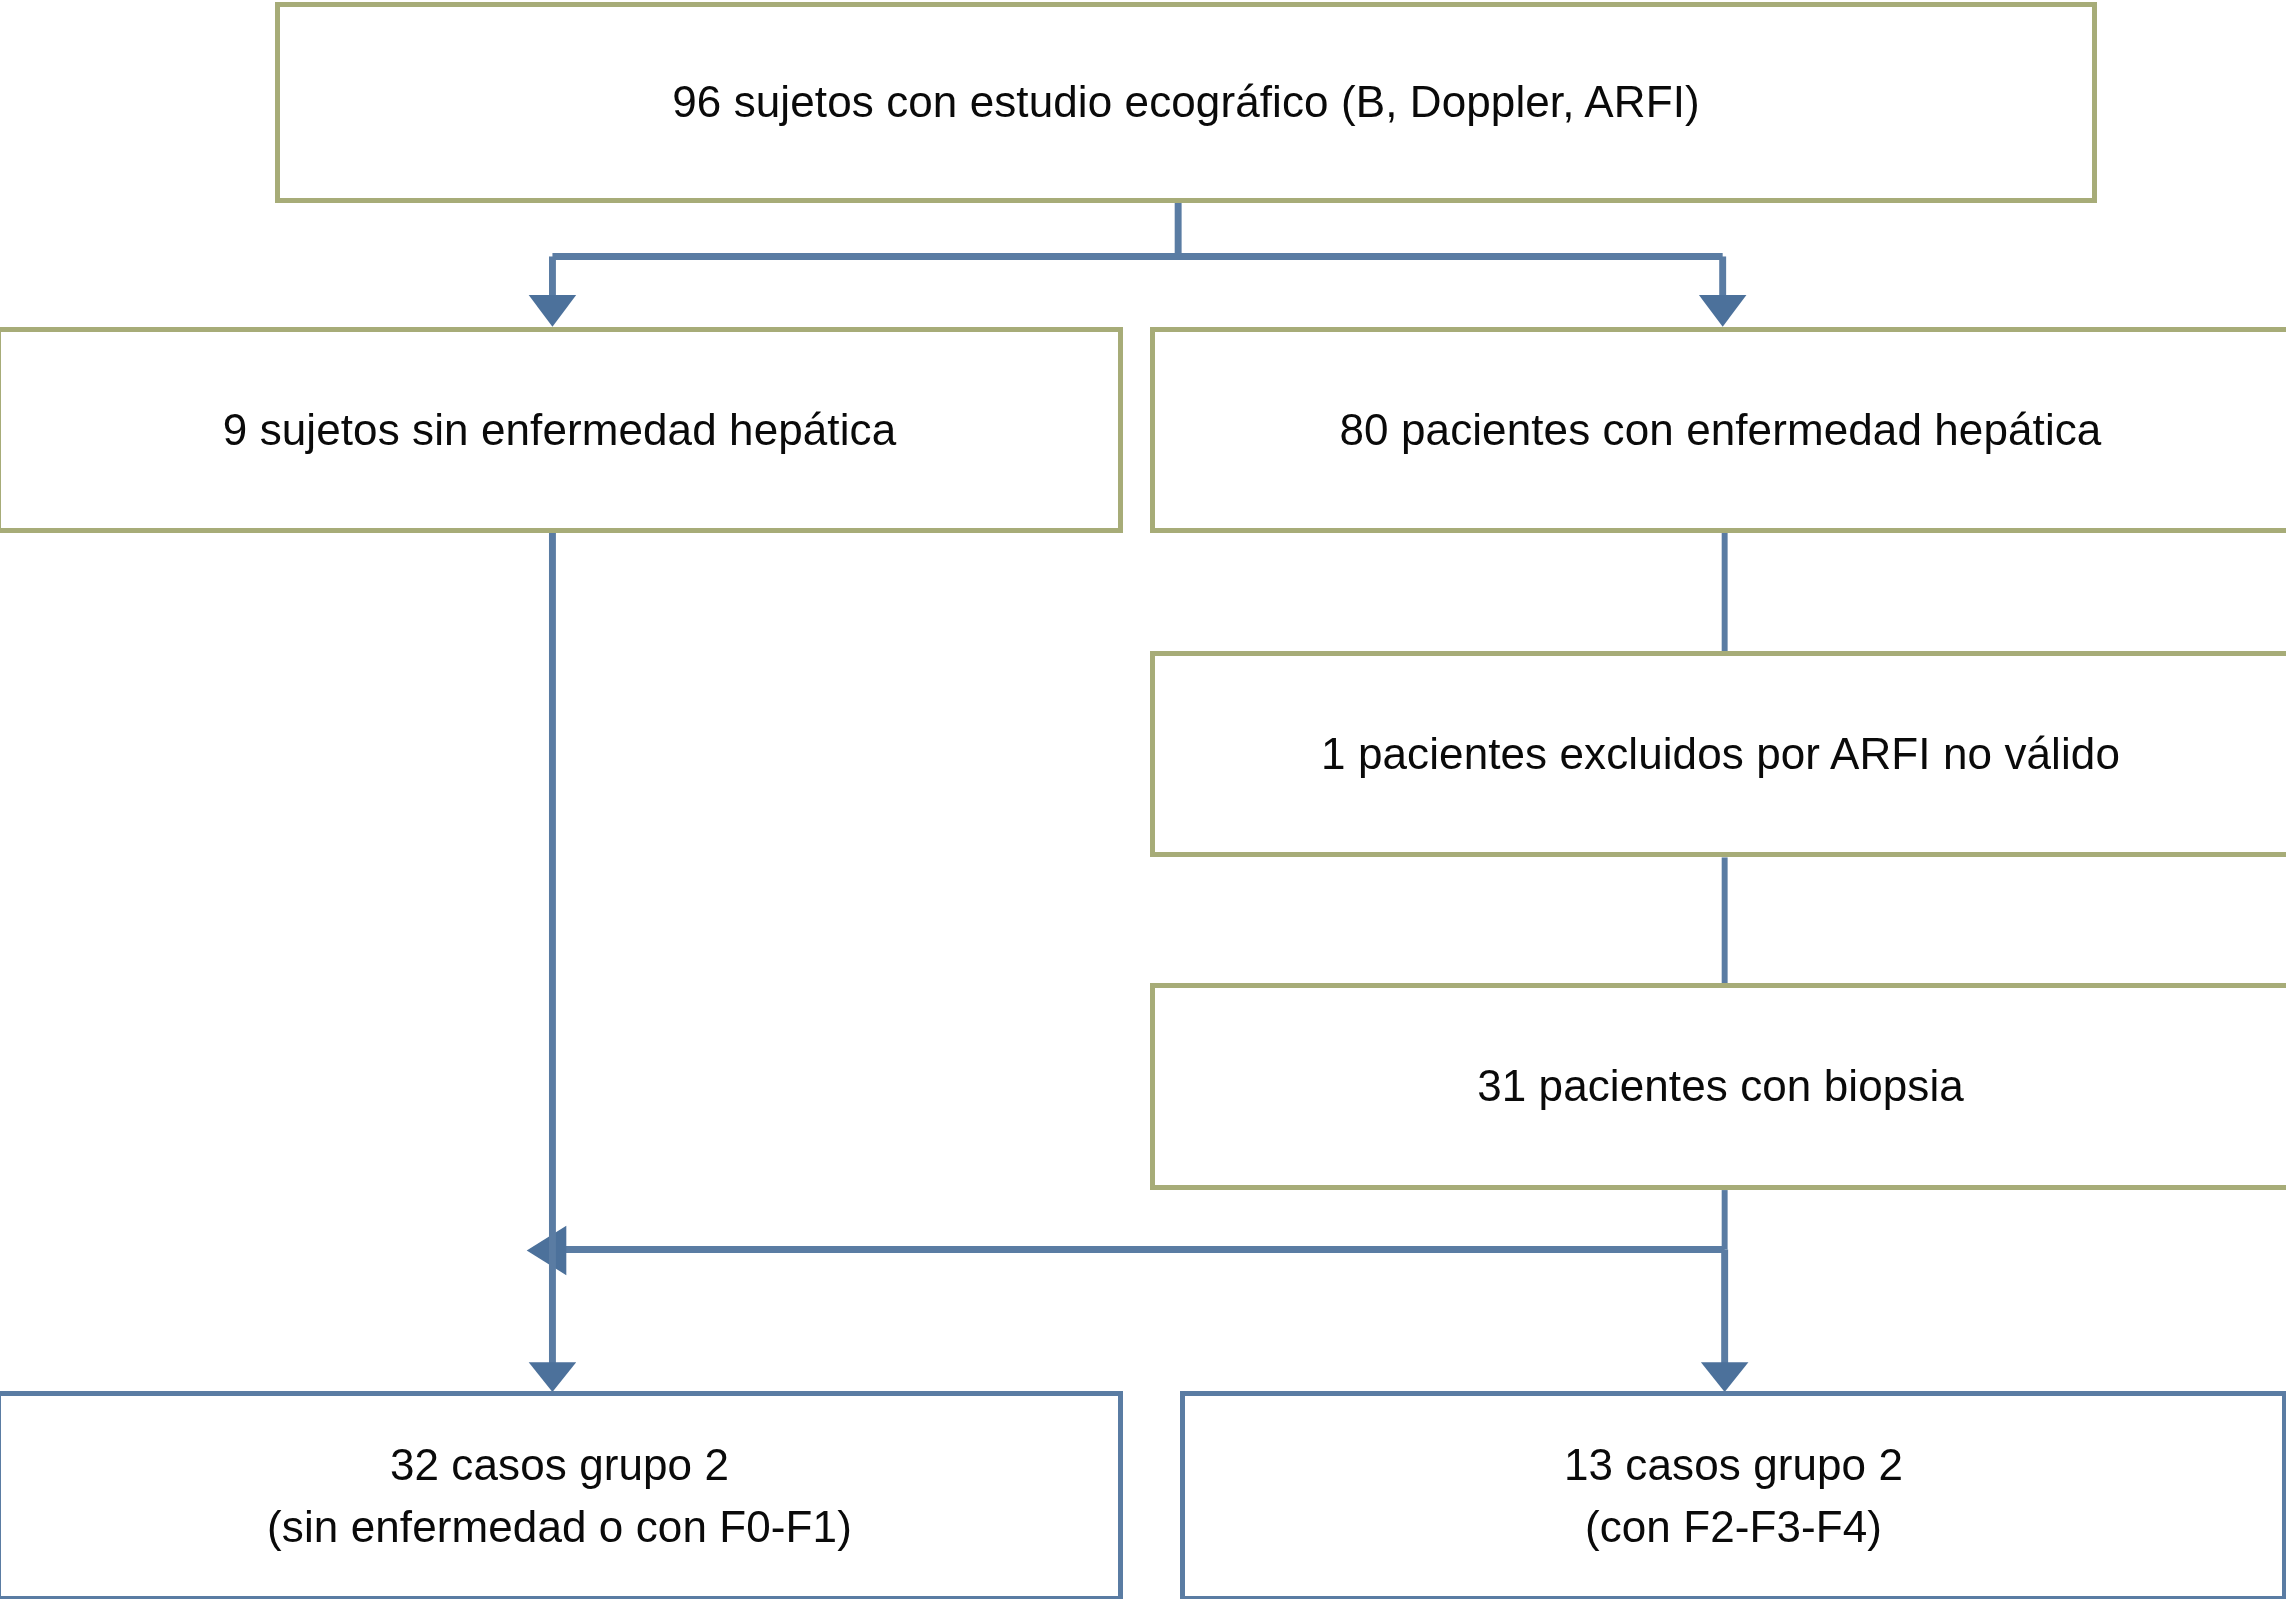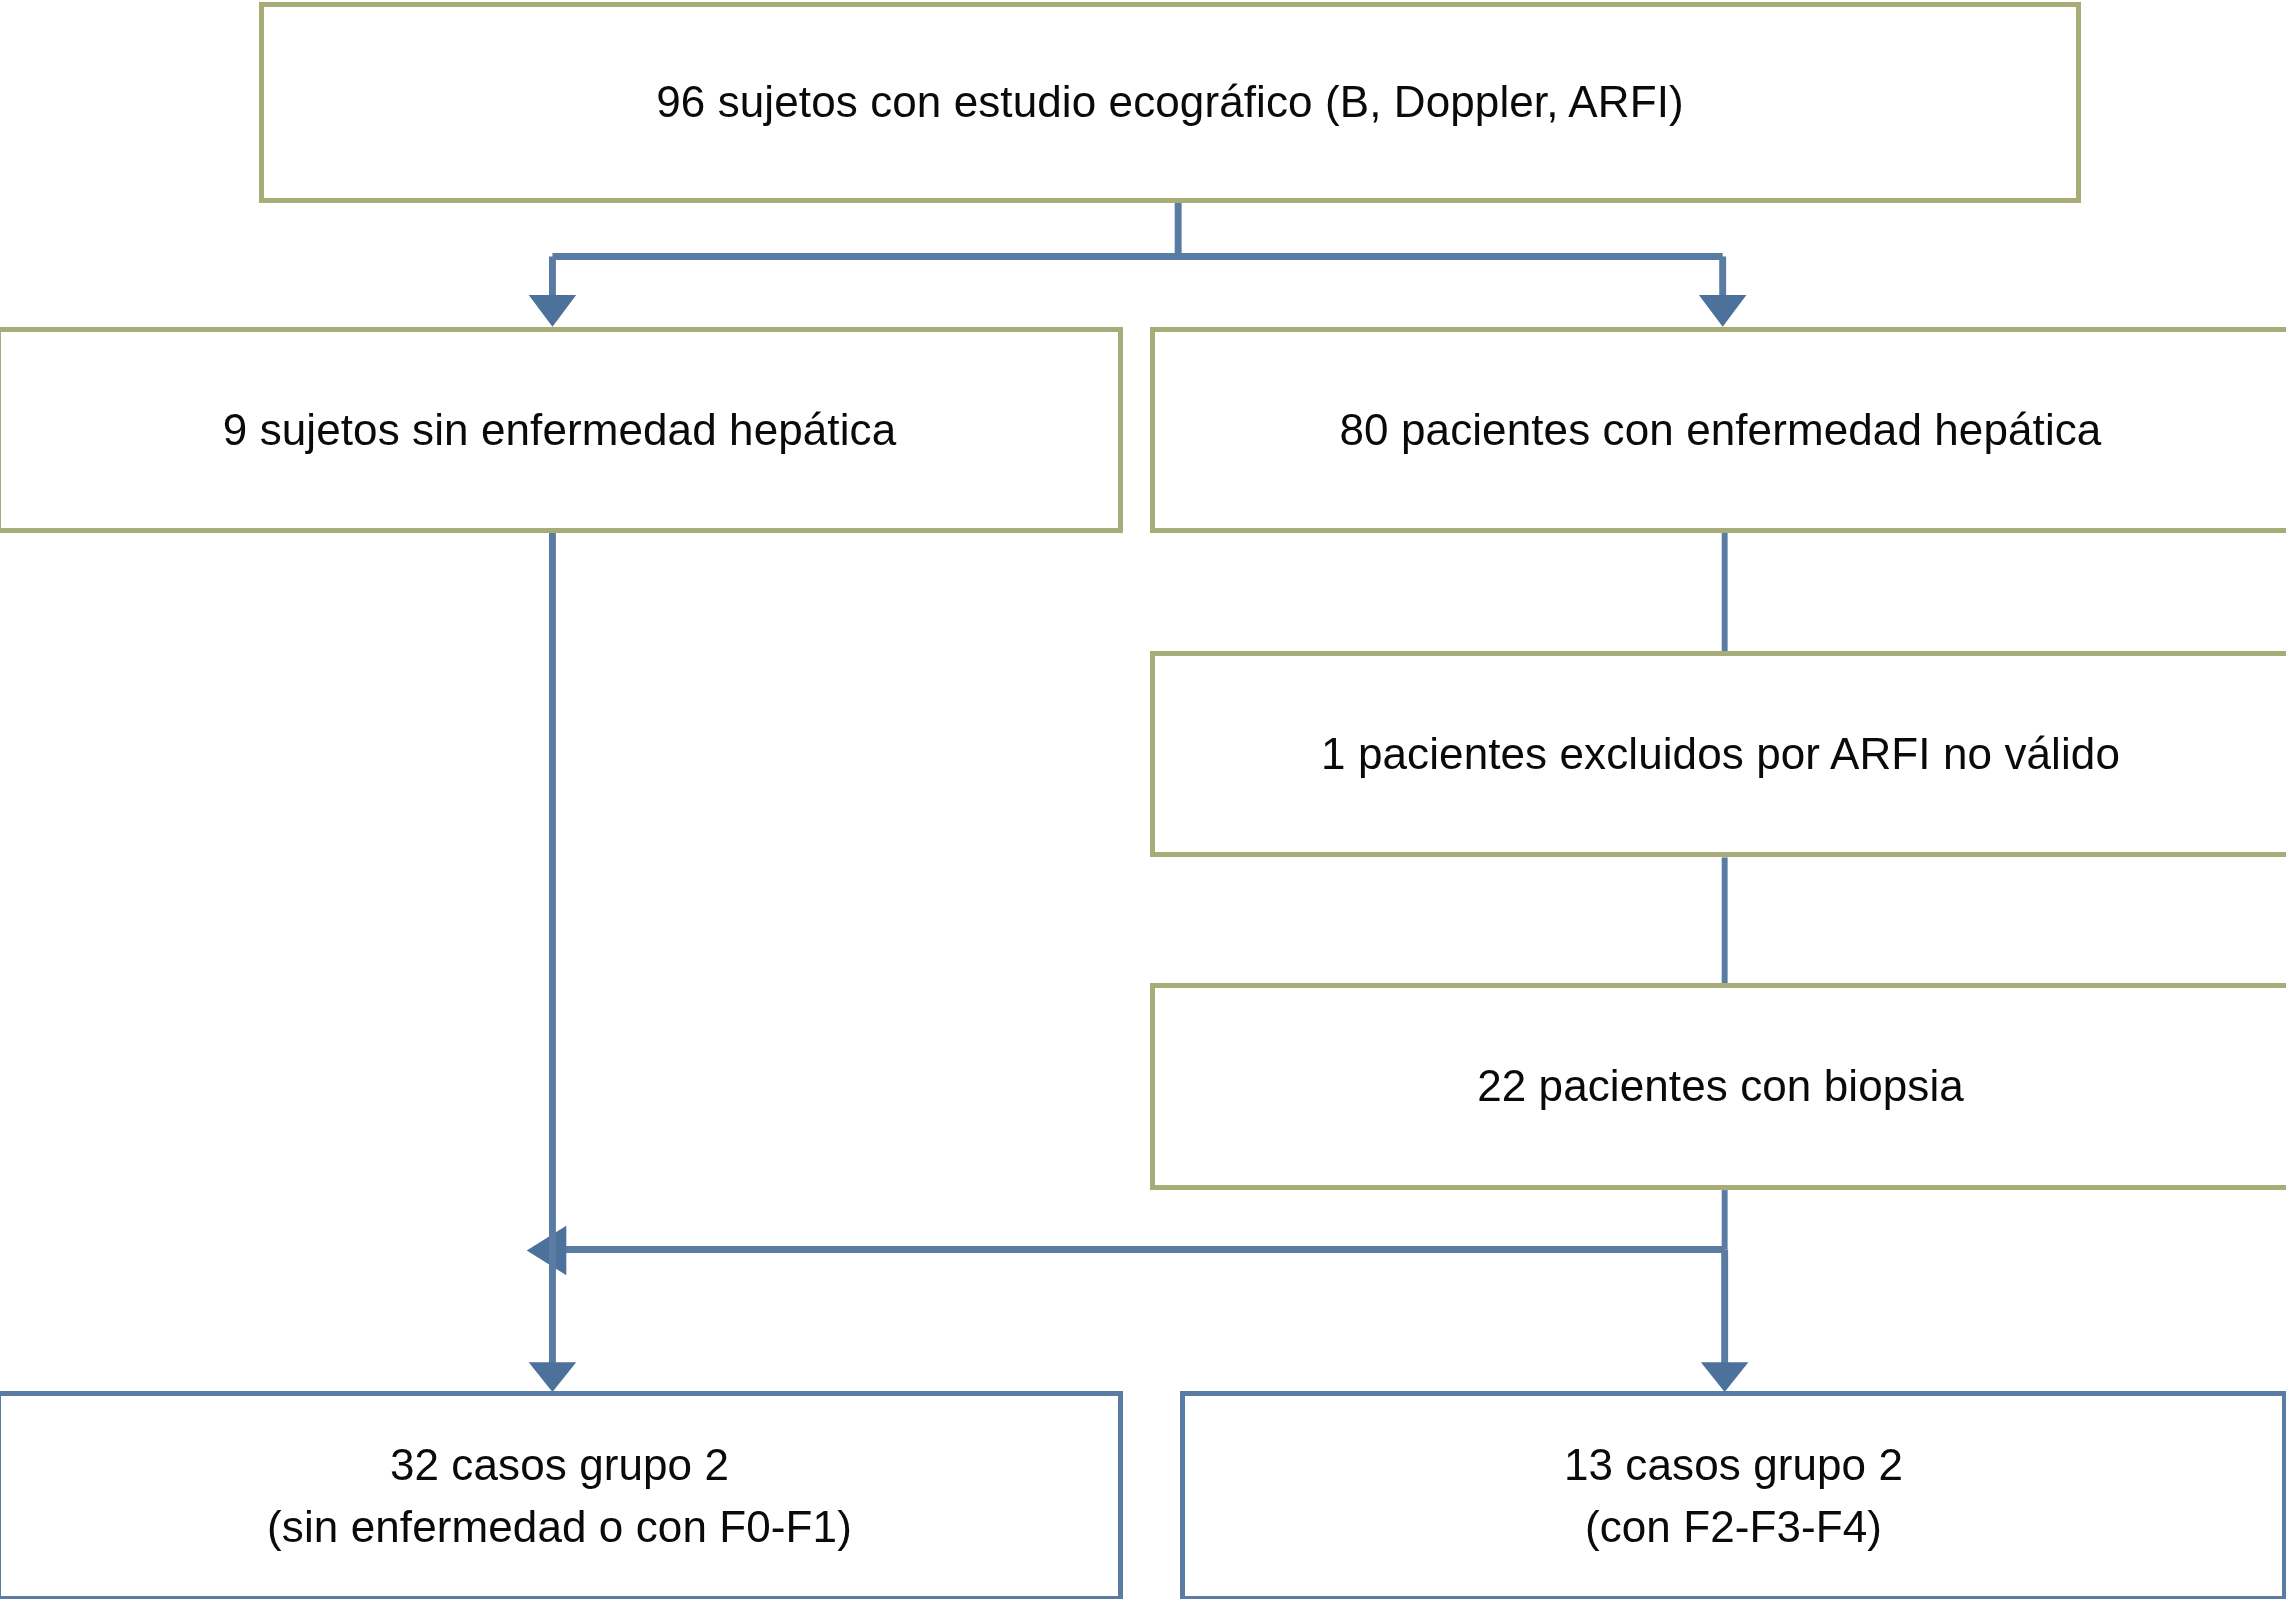--- a/index.html
+++ b/index.html
@@ -74,38 +74,38 @@
       <polygon points="1718,1376 1766,1376 1742,1406" fill="#4c719b"></polygon>
     </g>
 
     <g>
       <path d="M558,538 L558,1378" stroke="#5a7ca3" stroke-width="7" fill="none"></path>
       <polygon points="534,1376 582,1376 558,1406" fill="#4c719b"></polygon>
     </g>
 
   </svg>
 
-  <div class="node node-olive" style="left:259px; top:2px; width:1822px; height:201px;">
+  <div class="node node-olive" style="left:275px; top:2px; width:1822px; height:201px;">
     <span class="node-label">96 sujetos con estudio ecográfico (B, Doppler, ARFI)</span>
   </div>
 
   <div class="node node-olive" style="left:-4px; top:327px; width:1127px; height:206px;">
     <span class="node-label">9 sujetos sin enfermedad hepática</span>
   </div>
 
   <div class="node node-olive" style="left:1150px; top:327px; width:1141px; height:206px;">
     <span class="node-label">80 pacientes con enfermedad hepática</span>
   </div>
 
   <div class="node node-olive" style="left:1150px; top:651px; width:1141px; height:206px;">
     <span class="node-label">1 pacientes excluidos por ARFI no válido</span>
   </div>
 
   <div class="node node-olive" style="left:1150px; top:983px; width:1141px; height:207px;">
-    <span class="node-label">22 pacientes con biopsia</span>
+    <span class="node-label">31 pacientes con biopsia</span>
   </div>
 
   <div class="node node-blue" style="left:-4px; top:1391px; width:1127px; height:210px;">
     <span class="node-label">32 casos grupo 2
 (sin enfermedad o con F0-F1)</span>
   </div>
 
   <div class="node node-blue" style="left:1180px; top:1391px; width:1107px; height:210px;">
     <span class="node-label">13 casos grupo 2
 (con F2-F3-F4)</span>

